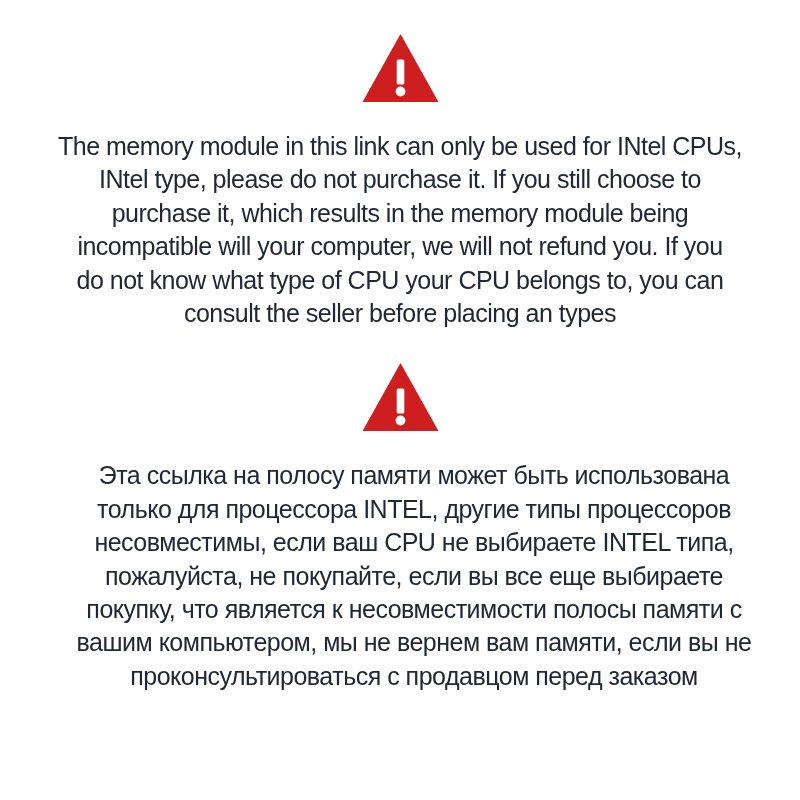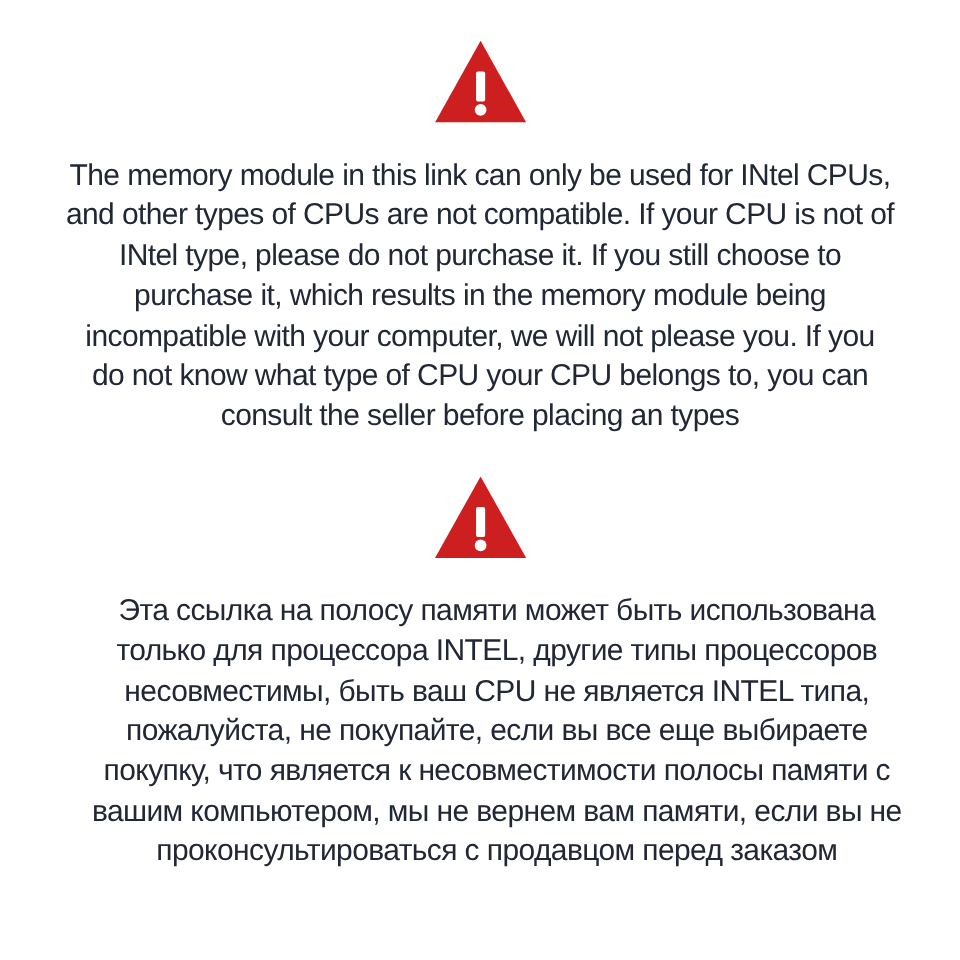--- a/index.html
+++ b/index.html
@@ -57,39 +57,38 @@
   <div class="icon-wrap first">
     <svg class="warning-svg" viewBox="0 0 76 68" aria-hidden="true">
       <polygon points="38,0 76,68 0,68" fill="var(--warning-red)"></polygon>
       <rect x="34.2" y="25.5" width="7.6" height="25" rx="1.6" fill="#ffffff"></rect>
       <circle cx="38" cy="57.5" r="4.9" fill="#ffffff"></circle>
     </svg>
   </div>
 
   <div class="text-block en">
       <div class="text-line">The memory module in this link can only be used for INtel CPUs,</div>
-      <div class="text-line">and other types of CPUs are not compatible. If your CPU is not of</div>
       <div class="text-line">INtel type, please do not purchase it. If you still choose to</div>
       <div class="text-line">purchase it, which results in the memory module being</div>
-      <div class="text-line">incompatible with your computer, we will not please you. If you</div>
+      <div class="text-line">incompatible will your computer, we will not refund you. If you</div>
       <div class="text-line">do not know what type of CPU your CPU belongs to, you can</div>
       <div class="text-line">consult the seller before placing an types</div>
     </div>
 
   <div class="icon-wrap second">
     <svg class="warning-svg" viewBox="0 0 76 68" aria-hidden="true">
       <polygon points="38,0 76,68 0,68" fill="var(--warning-red)"></polygon>
       <rect x="34.2" y="25.5" width="7.6" height="25" rx="1.6" fill="#ffffff"></rect>
       <circle cx="38" cy="57.5" r="4.9" fill="#ffffff"></circle>
     </svg>
   </div>
 
   <div class="text-block ru">
       <div class="text-line">Эта ссылка на полосу памяти может быть использована</div>
       <div class="text-line">только для процессора INTEL, другие типы процессоров</div>
-      <div class="text-line">несовместимы, быть ваш CPU не является INTEL типа,</div>
+      <div class="text-line">несовместимы, если ваш CPU не выбираете INTEL типа,</div>
       <div class="text-line">пожалуйста, не покупайте, если вы все еще выбираете</div>
       <div class="text-line">покупку, что является к несовместимости полосы памяти с</div>
       <div class="text-line">вашим компьютером, мы не вернем вам памяти, если вы не</div>
       <div class="text-line">проконсультироваться с продавцом перед заказом</div>
     </div>
 
 </div>
 
 </body></html>

